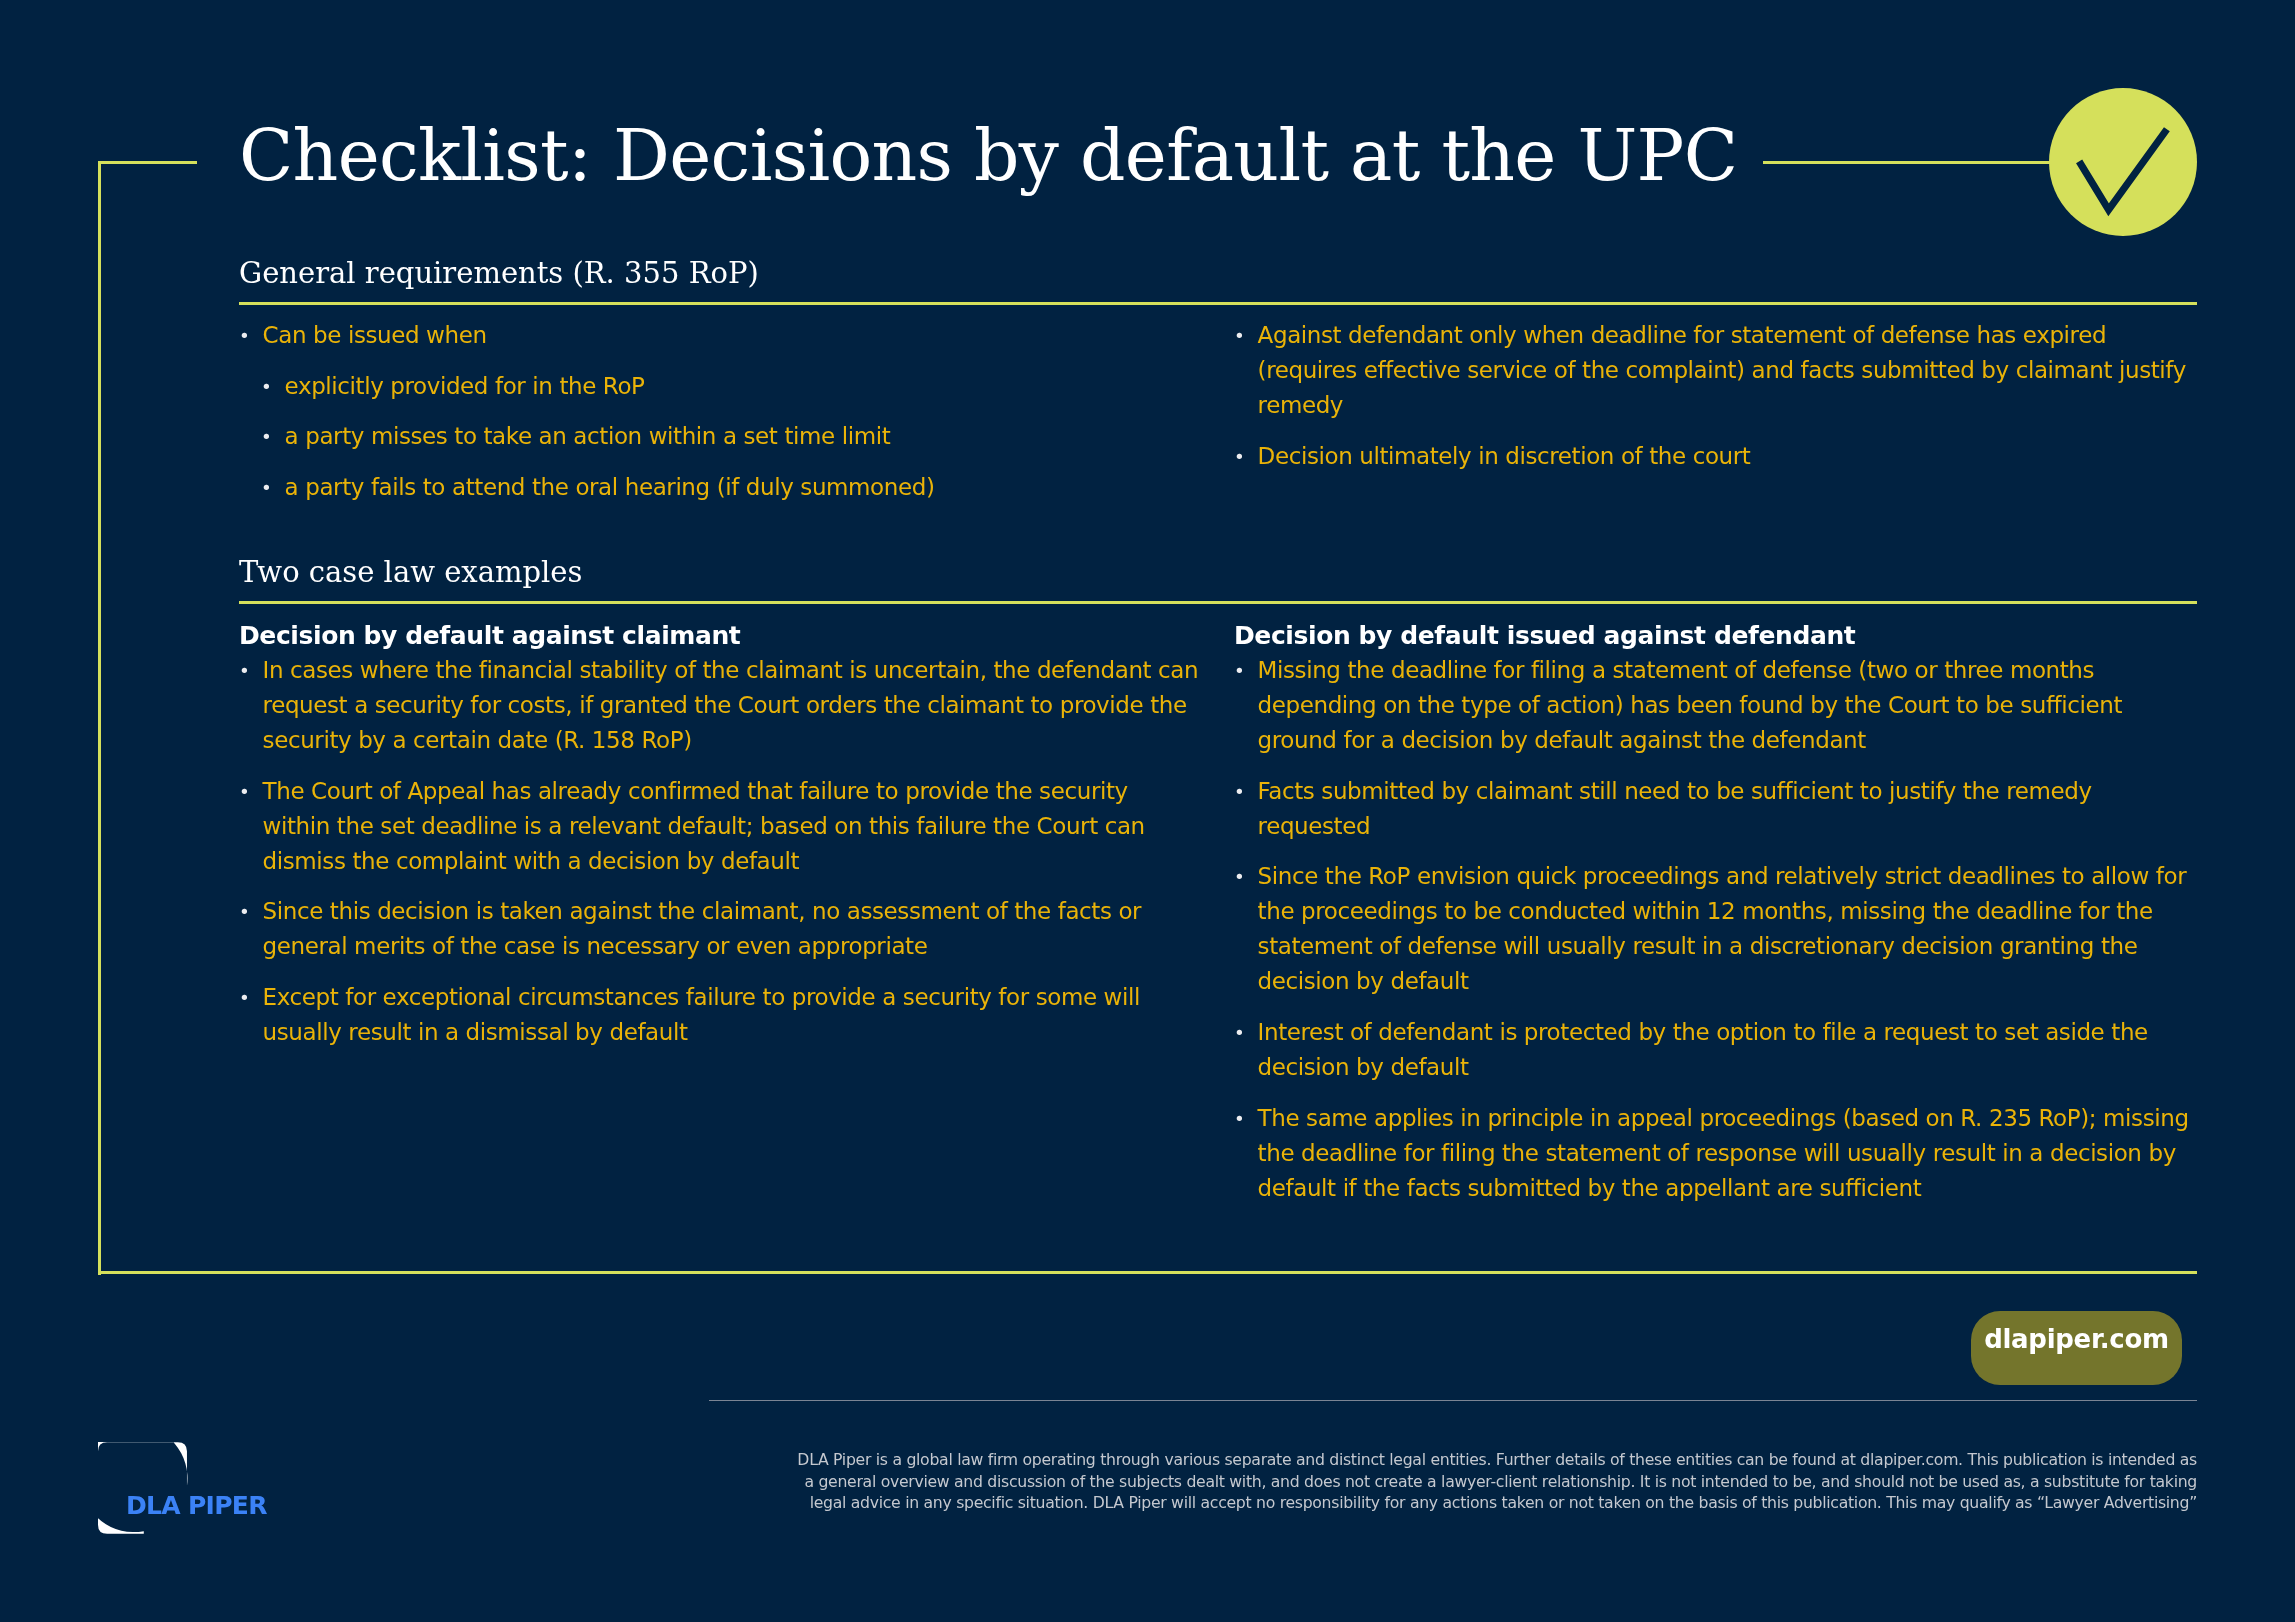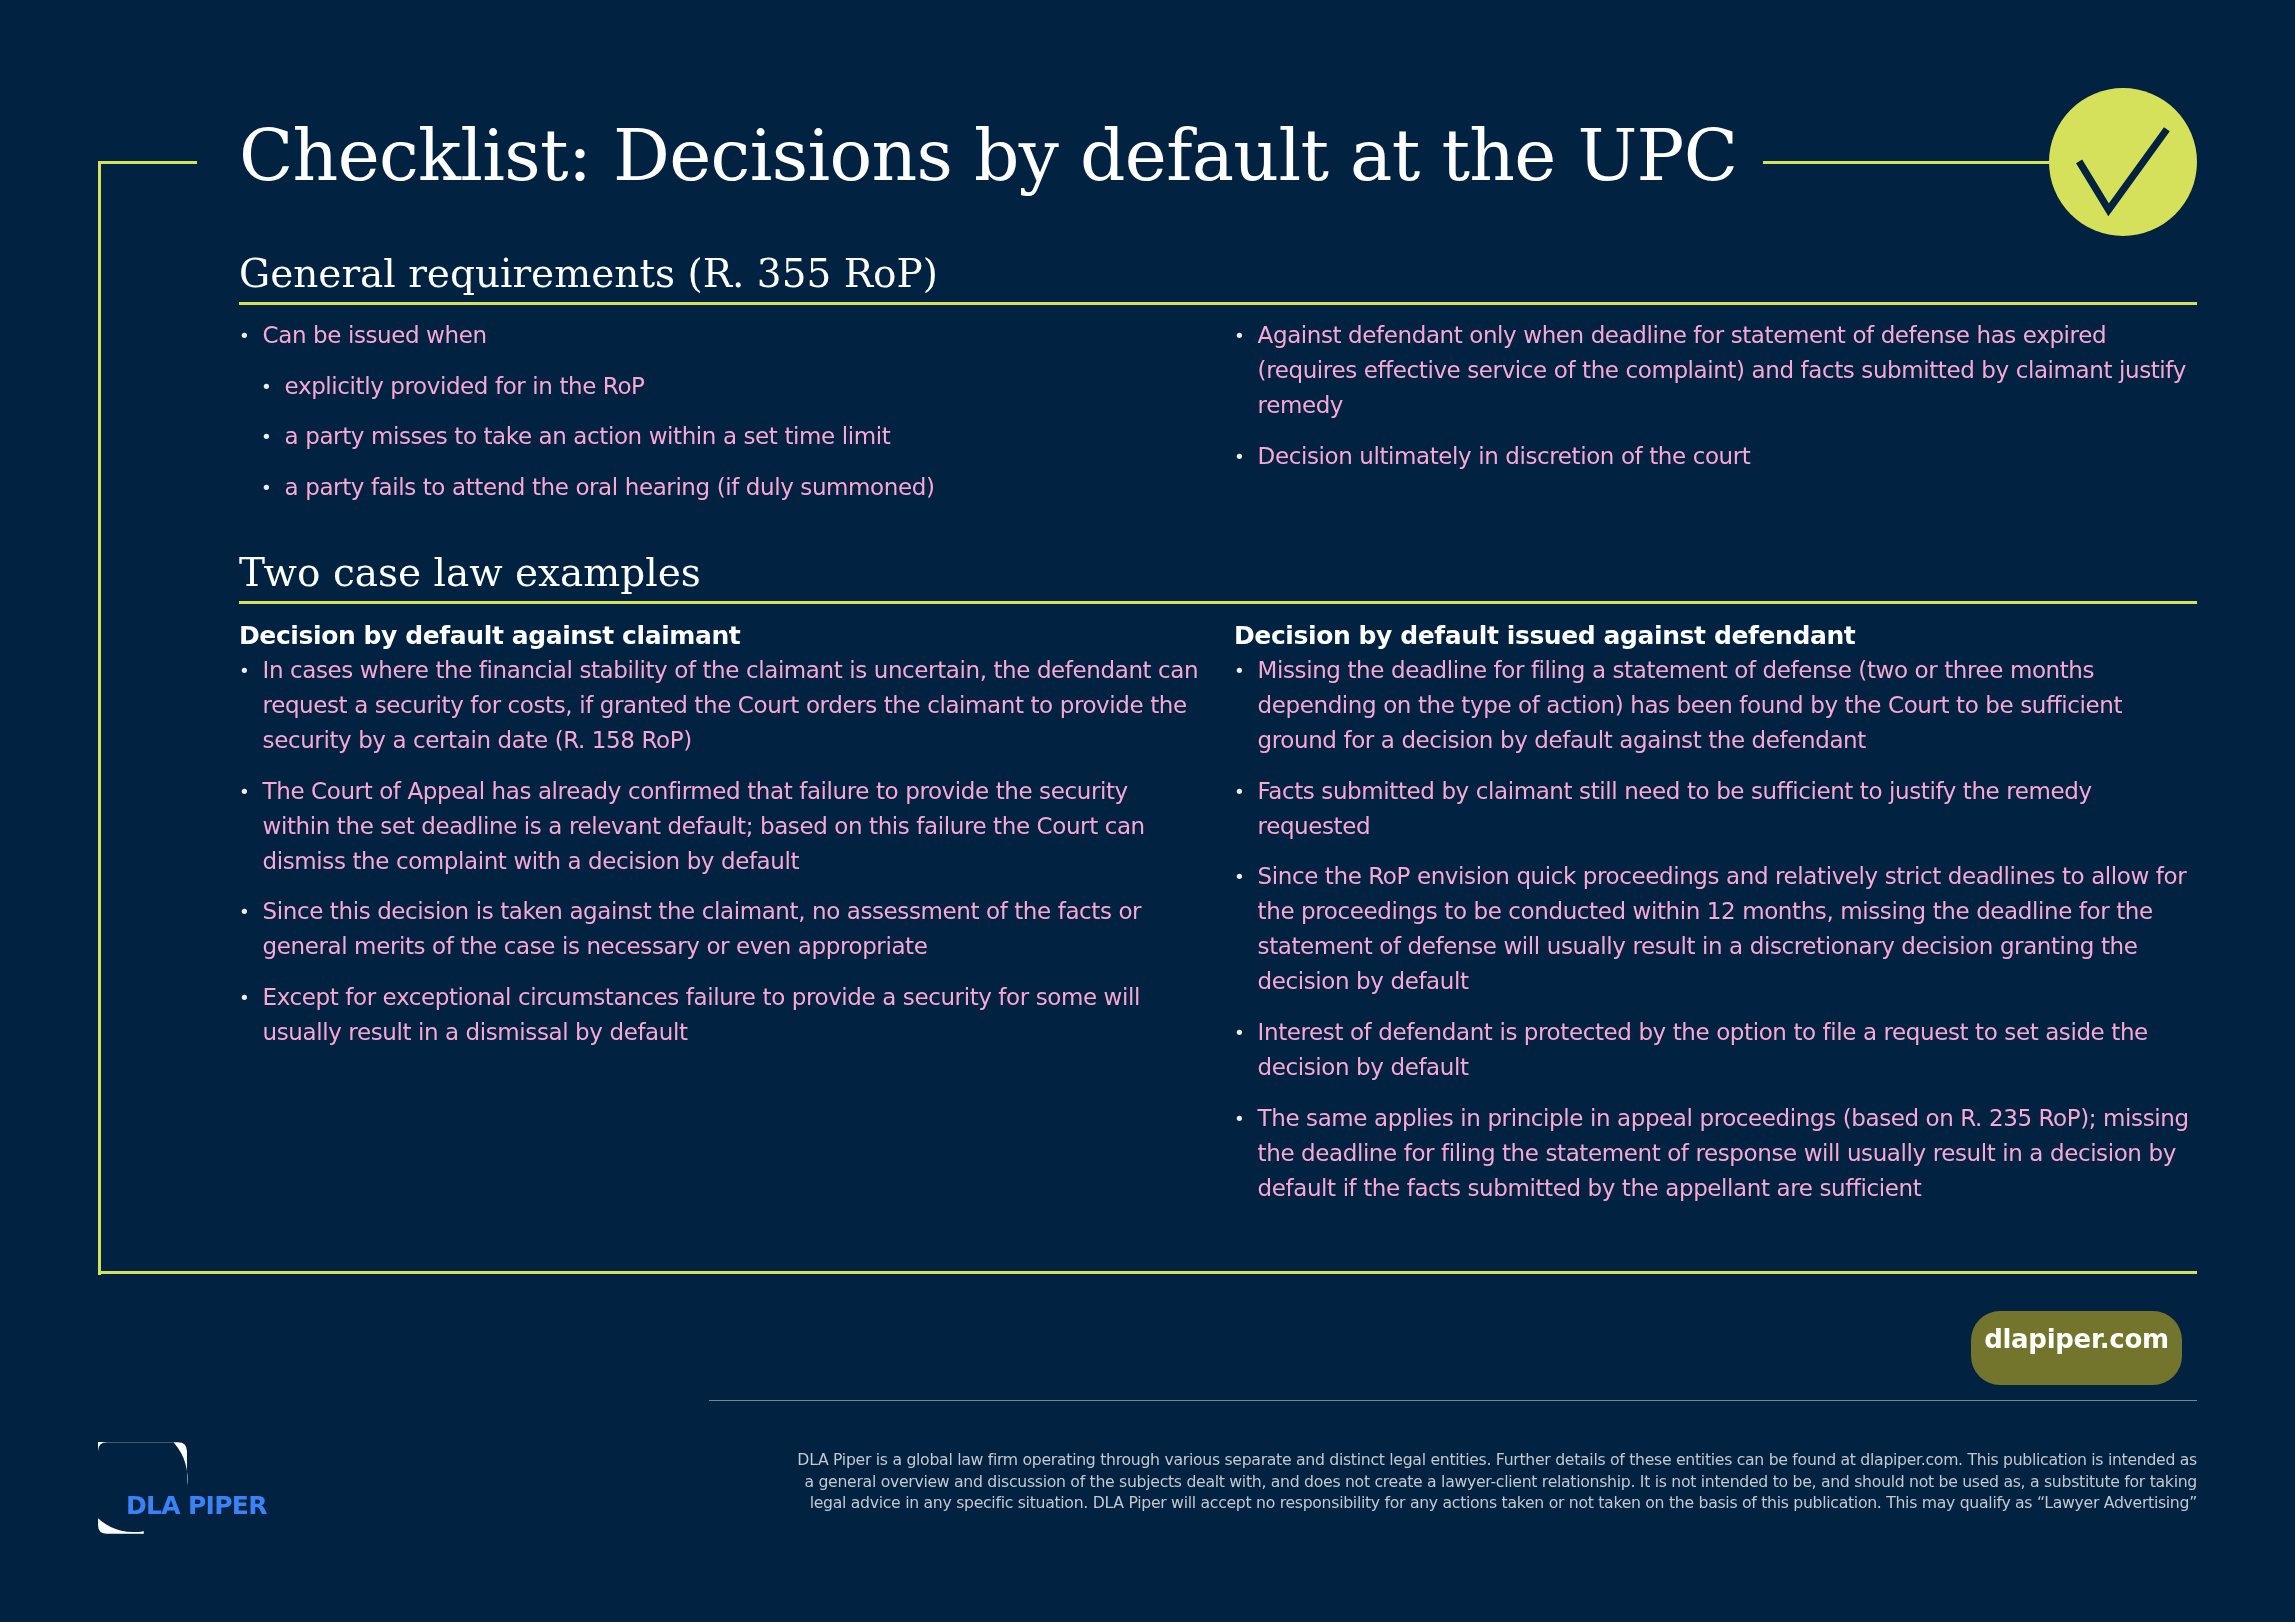--- a/index.html
+++ b/index.html
@@ -21,29 +21,29 @@
   .check-circle {
     position: absolute; left: 2049px; top: 88px;
     width: 148px; height: 148px; border-radius: 50%;
     background: #d5e05b;
   }
   .check-circle svg { position: absolute; left: 0; top: 0; }
 
   .section-title {
     position: absolute; left: 239px;
     font-family: "DejaVu Serif", "Liberation Serif", serif;
-    font-size: 39px; line-height: 39px; font-weight: 400; white-space: nowrap;
+    font-size: 29px; line-height: 39px; font-weight: 400; white-space: nowrap;
   }
   .section-rule { position: absolute; left: 239px; width: 1958px; height: 3.3px; background: #d5e05b; }
 
   .col { position: absolute; }
   .col ul { list-style: none; margin: 0; padding: 0; }
   .col li {
     position: relative; padding-left: 23.6px;
-    font-size: 23px; line-height: 35px; color: #f9a8d4;
+    font-size: 23px; line-height: 35px; color: #eab308;
     margin-bottom: 15.7px;
     letter-spacing: -0.4px;
   }
   .col li::before {
     content: "\2022"; position: absolute; left: 0; top: 0;
     font-size: 18.3px; color: #ecedf0;
   }
   .col li.sub { margin-left: 22px; margin-bottom: 15.7px; }
   .col-head {
     font-size: 25px; line-height: 35px; font-weight: 700;

